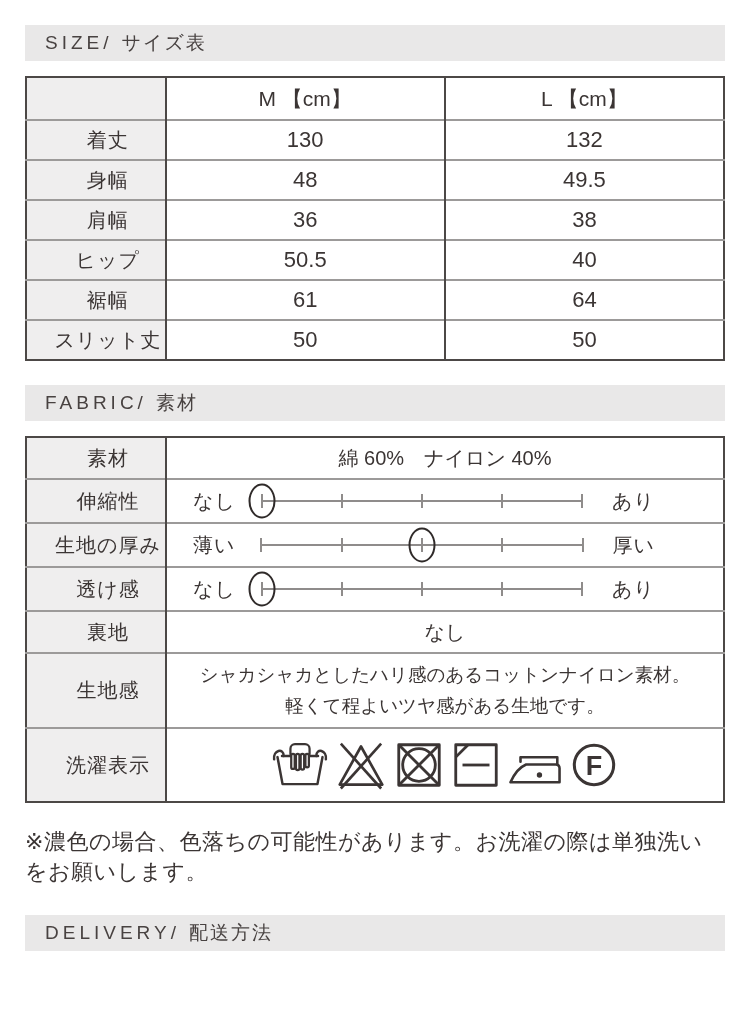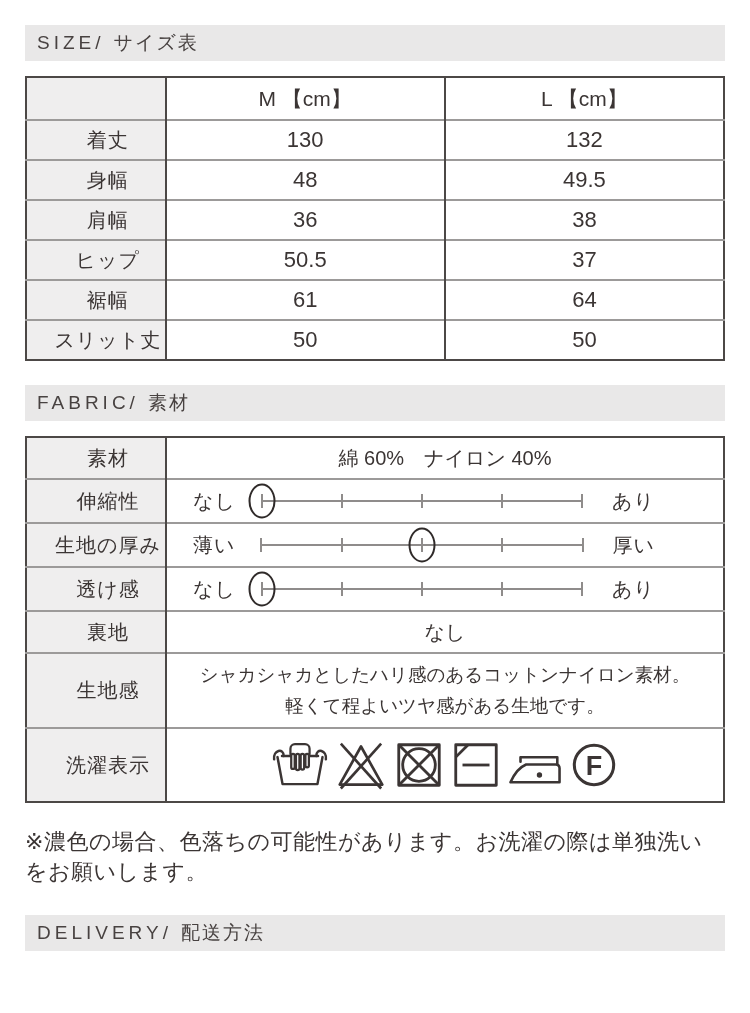--- a/index.html
+++ b/index.html
@@ -18,21 +18,21 @@
     color:var(--ink);
   }
   .page{padding:25px 25px 30px 25px;width:750px;}
 
   
   .bar{
     background:var(--bar);
     height:36px;
     display:flex;
     align-items:center;
-    padding-left:12px;
+    padding-left:20px;
     margin-bottom:15px;
     font-size:19px;
     color:#484241;
   }
   .bar .en{letter-spacing:4px;font-weight:400;}
   .bar .ja{margin-left:9px;letter-spacing:2px;font-weight:400;}
 
   
   table.tbl{
     width:700px;
@@ -138,21 +138,21 @@
       <td class="num">49.5</td>
     </tr>
     <tr>
       <td class="lbl">肩幅</td>
       <td class="num">36</td>
       <td class="num">38</td>
     </tr>
     <tr>
       <td class="lbl">ヒップ</td>
       <td class="num">50.5</td>
-      <td class="num">37</td>
+      <td class="num">40</td>
     </tr>
     <tr>
       <td class="lbl">裾幅</td>
       <td class="num">61</td>
       <td class="num">64</td>
     </tr>
     <tr>
       <td class="lbl">スリット丈</td>
       <td class="num">50</td>
       <td class="num">50</td>

